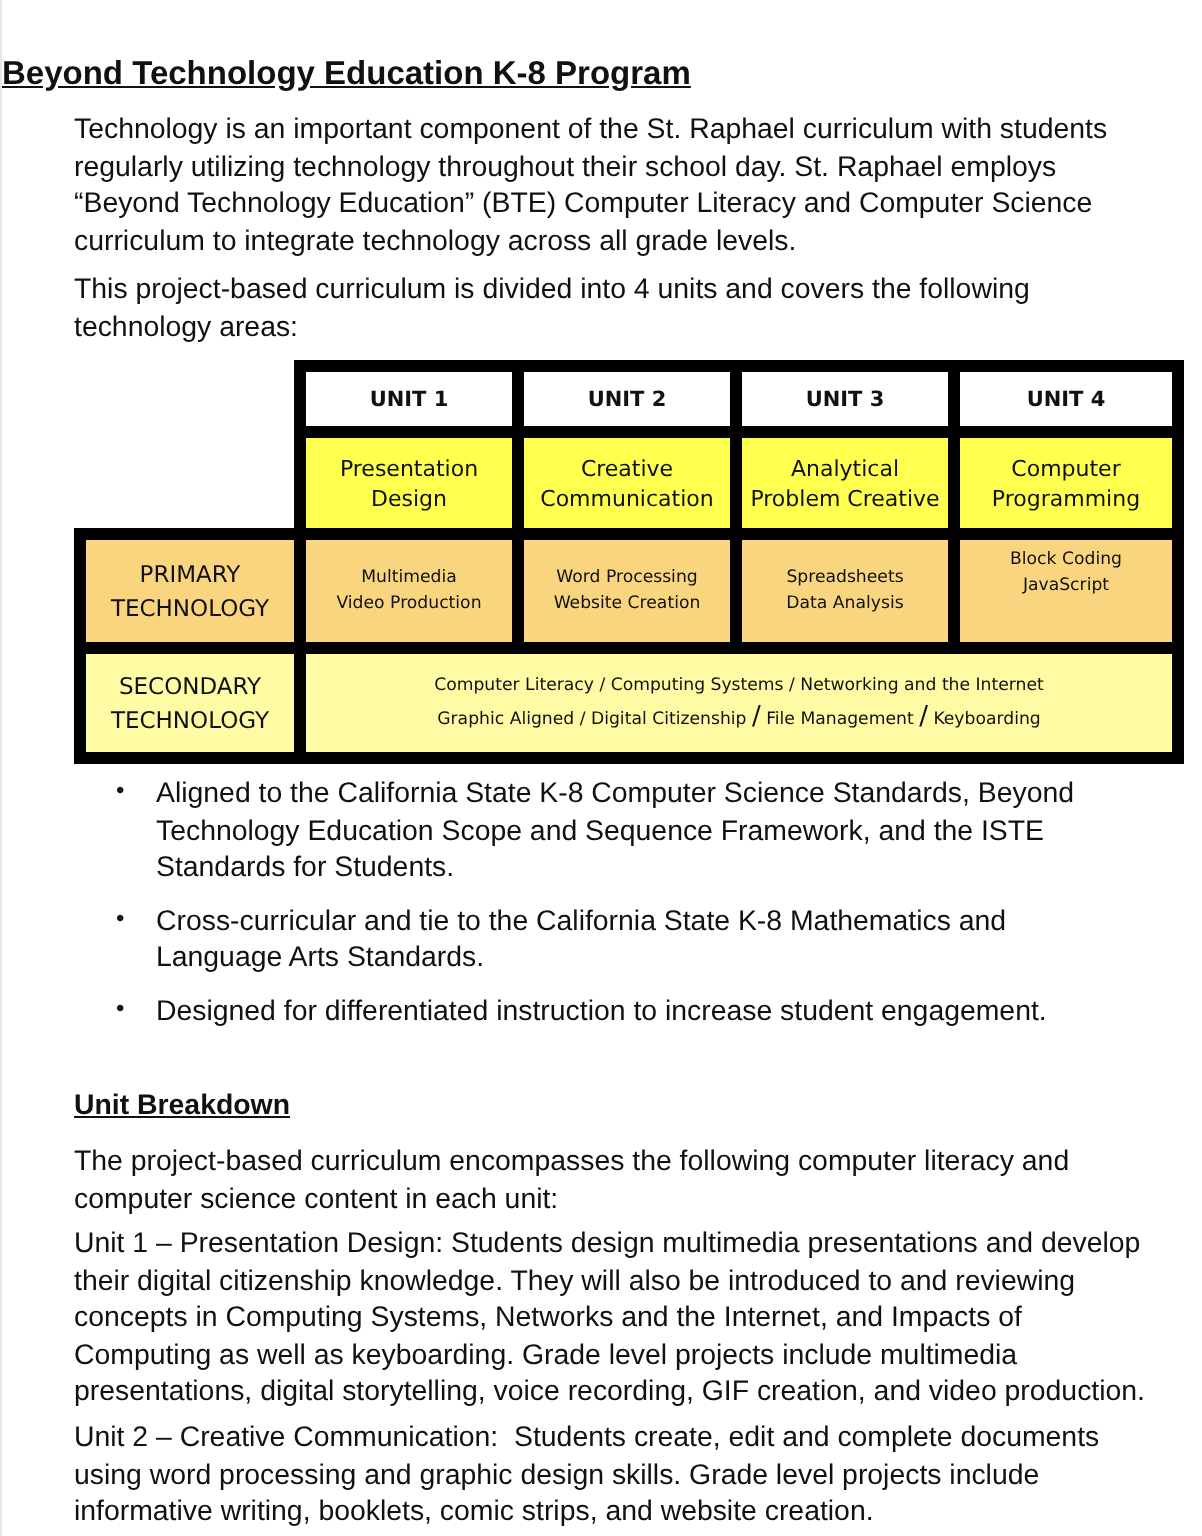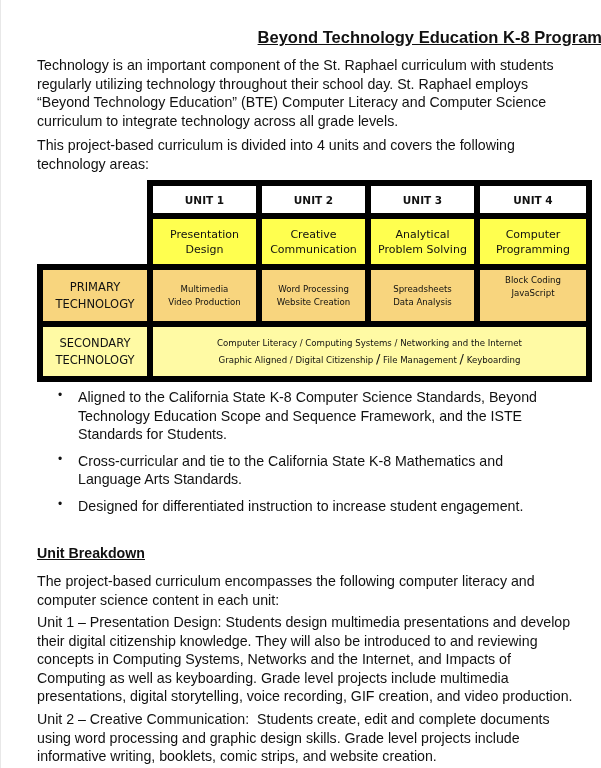--- a/index.html
+++ b/index.html
@@ -1,19 +1,19 @@
 <!DOCTYPE html>
 <html><head>
 <meta charset="utf-8">
 <style>
   html, body { margin:0; padding:0; background:#fff; }
   body { width:601px; height:768px; overflow:hidden; position:relative;
          font-family:"Liberation Sans", sans-serif; color:#111; }
   .page { position:absolute; left:0; top:0; width:601px; height:768px; box-sizing:border-box; border-left:1px solid #e8e8e8; }
-  .title { position:absolute; left:0; width:601px; top:28px; text-align:right;
+  .title { position:absolute; left:0; width:601px; top:28px; text-align:left;
            font-size:16.5px; font-weight:bold; text-decoration:underline; }
   .p { position:absolute; left:36px; width:540px; font-size:14.2px; line-height:18.5px; margin:0; }
   table.units { position:absolute; left:36px; top:180px; border-collapse:collapse;
                 font-family:"DejaVu Sans", sans-serif; }
   table.units td { border:6px solid #000000; text-align:center; vertical-align:middle; padding:0; }
   .hdr td.u { background:#fff; font-weight:bold; font-size:10.5px; height:27px; }
   .blank { border:none !important; background:#fff; }
   .yellow td.u { background:#ffff4f; font-size:11px; line-height:15px; height:45px; }
   .prim td { background:#f8d57e; height:47px; }
   .prim td.lbl { font-size:11.5px; line-height:17px; }
@@ -44,21 +44,21 @@
       <td class="blank" style="width:107px;"></td>
       <td class="u" style="width:103px;">UNIT 1</td>
       <td class="u" style="width:103px;">UNIT 2</td>
       <td class="u" style="width:103px;">UNIT 3</td>
       <td class="u" style="width:106px;">UNIT 4</td>
     </tr>
     <tr class="yellow">
       <td class="blank"></td>
       <td class="u"><span>Presentation</span><br><span>Design</span></td>
       <td class="u"><span>Creative</span><br><span>Communication</span></td>
-      <td class="u"><span>Analytical</span><br><span>Problem Solving</span></td>
+      <td class="u"><span>Analytical</span><br><span>Problem Creative</span></td>
       <td class="u"><span>Computer</span><br><span>Programming</span></td>
     </tr>
     <tr class="prim">
       <td class="lbl"><span>PRIMARY</span><br><span>TECHNOLOGY</span></td>
       <td class="u"><span>Multimedia</span><br><span>Video Production</span></td>
       <td class="u"><span>Word Processing</span><br><span>Website Creation</span></td>
       <td class="u"><span>Spreadsheets</span><br><span>Data Analysis</span></td>
       <td class="u top"><span>Block Coding</span><br><span>JavaScript</span></td>
     </tr>
     <tr class="sec">

